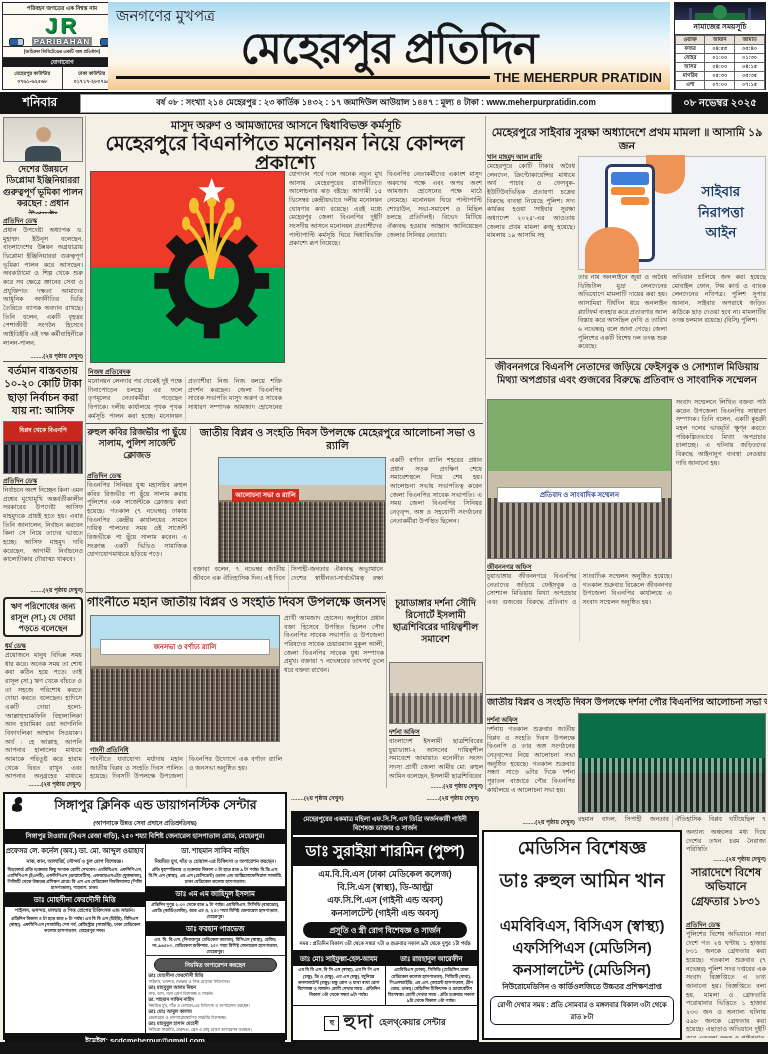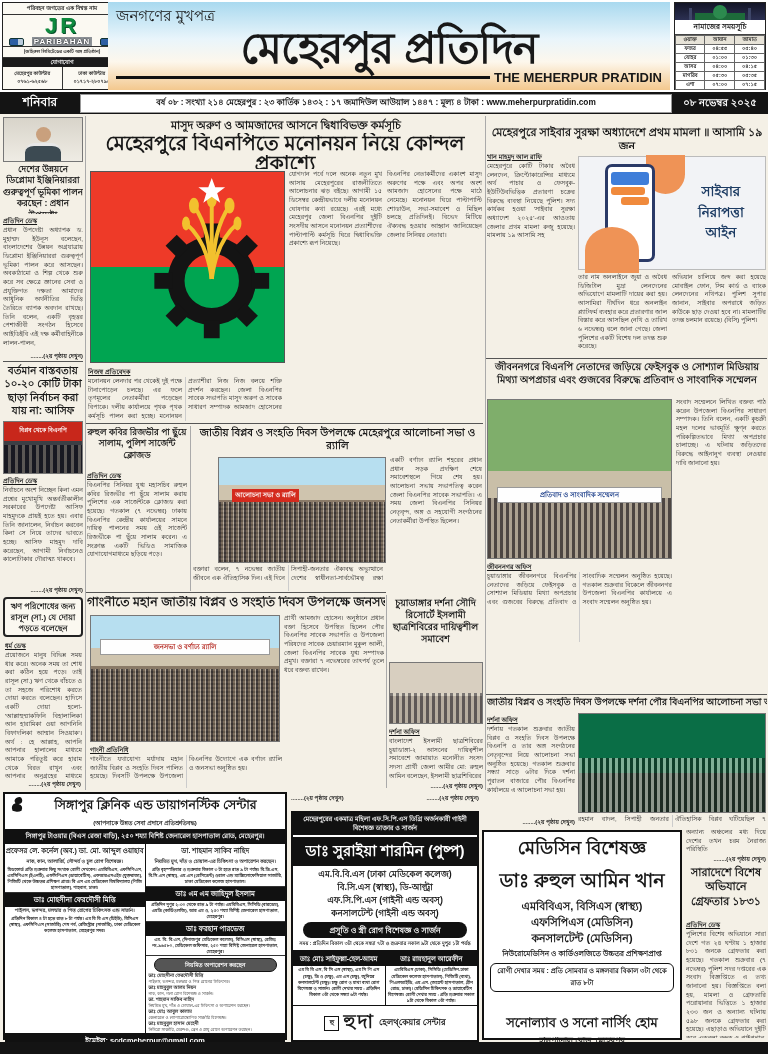--- a/index.html
+++ b/index.html
@@ -155,21 +155,21 @@
              display:flex;align-items:center;justify-content:center;flex:none;}
   .huda-name{font-size:19px;font-weight:900;letter-spacing:2px;}
   .huda-sub{font-size:8.5px;font-weight:900;}
   .ad2-footer{background:#111;color:#fff;font-size:6.6px;font-weight:bold;text-align:center;
               padding:2px 0;line-height:1.5;}
 
   .ad3{position:absolute;border:2.5px solid #111;background:#fff;text-align:center;
        display:flex;flex-direction:column;padding:2px;}
   .ad3-header{font-size:18px;font-weight:900;}
   .ad3-name{font-size:19px;font-weight:900;margin:1px 0;}
-  .ad3-lines{font-size:11px;font-weight:900;line-height:1.45;}
+  .ad3-lines{font-size:15px;font-weight:900;line-height:1.45;margin-top:16px;}
   .ad3-line4{font-size:7.3px;font-weight:bold;margin-top:1px;}
   .ad3-timebox{border:1.5px solid #111;border-radius:6px;font-size:6.8px;font-weight:bold;
                margin:3px 4px;padding:1.5px;}
   .ad3-center{font-size:13px;font-weight:900;margin-top:18px;}
   .ad3-addr{font-size:8px;font-weight:900;}
   .ad3-phone{font-size:6.8px;font-weight:bold;}
 
   .footerbar{position:absolute;left:0;top:1042px;width:768px;height:12px;background:#141414;}
 </style>
 </head>

